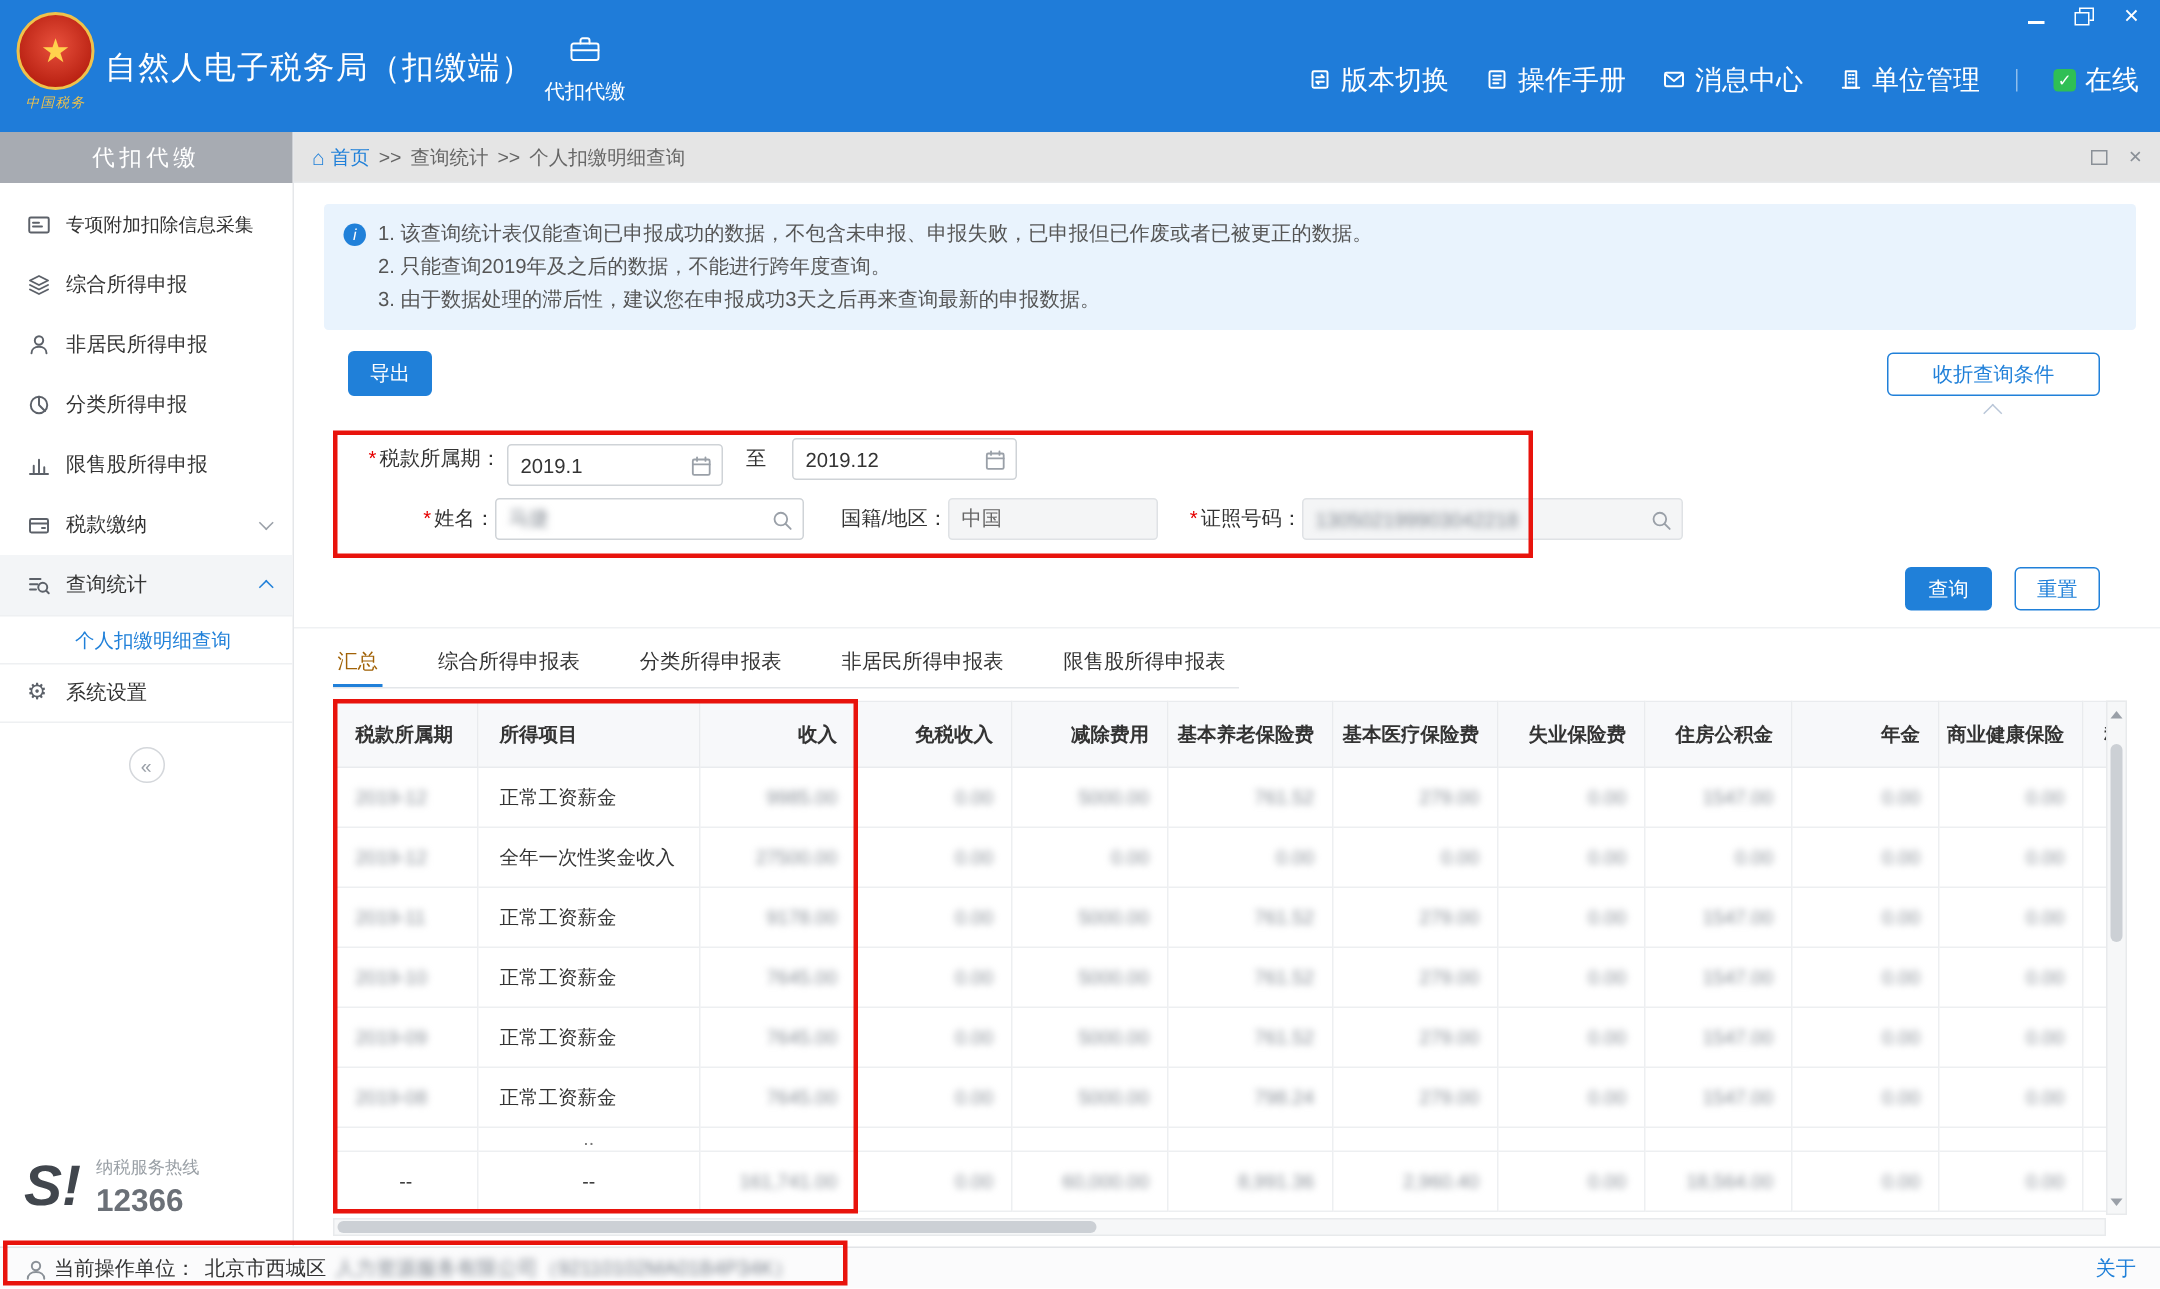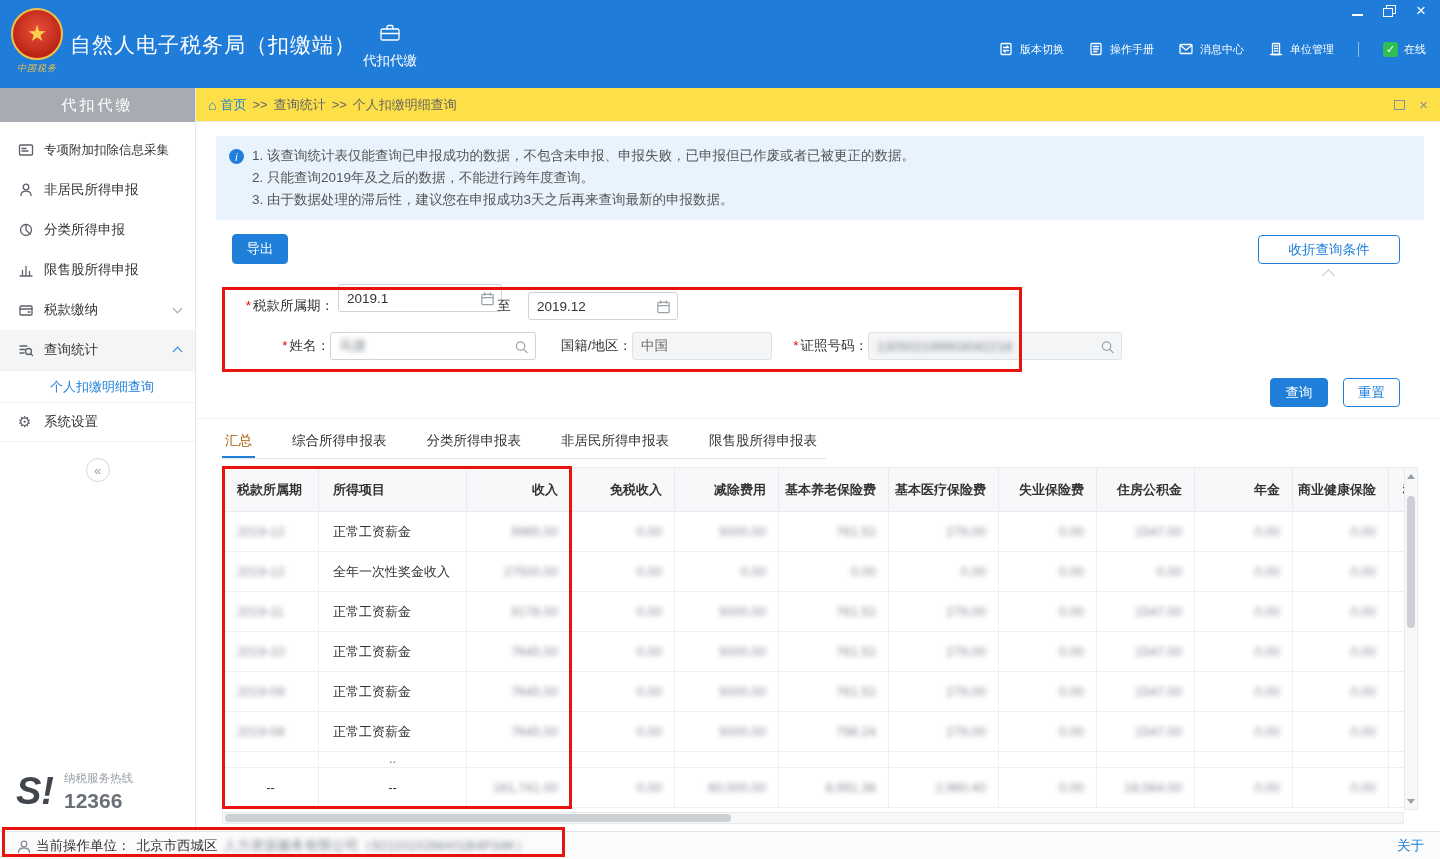--- a/index.html
+++ b/index.html
@@ -19,21 +19,21 @@
   .emblem { position:absolute; left:8px; top:8px; width:58px; text-align:center; }
   .emblem-circle { width:52px; height:52px; border-radius:50%; margin:0 auto; border:2px solid #f0c24a;
     background:radial-gradient(circle at 50% 42%, #e8503c 0%, #b92112 75%); display:flex; align-items:center; justify-content:center; }
   .emblem-star::after { content:"★"; color:#ffd24d; font-size:22px; }
   .emblem-script { font-size:9px; color:#f0c24a; font-style:italic; margin-top:2px; letter-spacing:1px; }
   .app-title { position:absolute; left:70px; top:31px; font-size:21px; letter-spacing:1px; }
   .module-tab { position:absolute; left:348px; top:12px; width:84px; height:66px; display:flex; flex-direction:column;
     align-items:center; justify-content:center; gap:7px; cursor:pointer; }
   .module-tab svg { width:24px; height:24px; }
   .module-tab .mt-label { font-size:13.5px; }
-  .header-nav { position:absolute; right:14px; top:41px; display:flex; align-items:center; gap:24px; font-size:11px; }
+  .header-nav { position:absolute; right:14px; top:41px; display:flex; align-items:center; gap:24px; font-size:18px; }
   .hn-item { display:flex; align-items:center; gap:6px; cursor:pointer; }
   .hn-sep { width:1px; height:15px; background:rgba(255,255,255,.5); }
   .online-check { width:15px; height:15px; border-radius:3px; background:#2fbf55; display:flex; align-items:center; justify-content:center; }
   .online-check::after { content:"✓"; color:#fff; font-size:11px; }
 
   
   .sidebar { position:absolute; left:0; top:88px; width:196px; height:743px; background:#fff; border-right:1px solid #e5e7ea; }
   .sb-header { height:34px; background:#a7abb2; color:#fff; display:flex; align-items:center; justify-content:center; font-size:15px; letter-spacing:3px; }
   .sb-menu { padding-top:8px; }
   .sb-item { height:40px; display:flex; align-items:center; gap:10px; padding:0 14px 0 18px; font-size:13.5px; color:#333; cursor:pointer; }
@@ -49,21 +49,21 @@
   .collapse-pill { width:24px; height:24px; border:1px solid #d4d7db; border-radius:50%; color:#9aa0a8;
     display:flex; align-items:center; justify-content:center; margin:16px auto 0; cursor:pointer; }
   .collapse-pill::after { content:"«"; font-size:13px; }
   .hotline { position:absolute; left:16px; bottom:18px; display:flex; align-items:center; gap:10px; }
   .hotline-logo::after { content:"S!"; font-size:38px; font-weight:bold; font-style:italic; color:#41464d; }
   .hotline-col { display:flex; flex-direction:column; gap:3px; }
   .hotline-label { font-size:11.5px; color:#9aa0a6; }
   .hotline-number { font-size:21px; font-weight:bold; color:#6b7077; }
 
   
-  .breadcrumb { position:absolute; left:196px; top:88px; width:1244px; height:34px; background:#fde047; border-bottom:1px solid #e8eaec;
+  .breadcrumb { position:absolute; left:196px; top:88px; width:1244px; height:34px; background:#e5e5e5; border-bottom:1px solid #e8eaec;
     display:flex; align-items:center; padding:0 12px; gap:6px; font-size:13px; color:#666; }
   .bc-home { color:#2080d9; display:flex; align-items:center; gap:4px; cursor:pointer; }
   .home-ico::after { content:"⌂"; font-size:14px; }
   .panel-controls { margin-left:auto; display:flex; gap:14px; align-items:center; color:#8a9097; }
   .pc-restore { width:11px; height:10px; border:1px solid #8a9097; cursor:pointer; }
   .pc-close { cursor:pointer; } .pc-close::after { content:"×"; font-size:15px; }
 
   
   .content { position:absolute; left:196px; top:122px; width:1244px; height:709px; background:#fff; }
   .notice { position:absolute; left:20px; top:14px; width:1208px; height:84px; background:#e9f3fd; border-radius:3px;
@@ -83,21 +83,21 @@
   #reset-btn { left:1147px; top:256px; width:57px; height:29px; }
   .section-divider { position:absolute; left:0; top:296px; width:1244px; border-top:1px solid #eff1f3; }
 
   .lbl { position:absolute; height:28px; line-height:28px; font-size:13.5px; color:#333; text-align:right; white-space:nowrap; }
   .star { color:#e60000; margin-right:2px; }
   .input { position:absolute; height:28px; border:1px solid #cfd3d7; border-radius:3px; background:#fff; font-size:13.5px; color:#333;
     display:flex; align-items:center; padding:0 26px 0 8px; cursor:text; }
   .input.gray { background:#f4f5f6; border-color:#dfe2e5; color:#666; }
   .in-ico { position:absolute; right:6px; width:15px; height:15px; color:#9aa0a8; display:flex; cursor:pointer; }
   .blur { filter:blur(2.5px); color:#7e858e; }
-  #period-from { left:142px; top:162px; width:164px; } #lbl-period { left:22px; top:170px; width:116px; }
+  #period-from { left:142px; top:174px; width:144px; } #lbl-period { left:22px; top:170px; width:116px; }
   #lbl-to { left:296px; top:170px; width:24px; text-align:center; }
   #period-to { left:332px; top:170px; width:150px; }
   #lbl-name { left:64px; top:210px; width:70px; } #name-input { left:134px; top:210px; width:206px; }
   #lbl-nat { left:356px; top:210px; width:80px; } #nat-input { left:436px; top:210px; width:140px; }
   #lbl-id { left:584px; top:210px; width:88px; } #id-input { left:672px; top:210px; width:254px; }
 
   .tabs { position:absolute; left:26px; top:304px; height:33px; display:flex; border-bottom:1px solid #e3e6e9; }
   .tab { padding:0 3px; margin-right:34px; display:flex; align-items:center; font-size:13.5px; color:#333; cursor:pointer; border-bottom:2px solid transparent; }
   .tab:last-child { margin-right:6px; }
   .tab.active { color:#a16207; border-bottom-color:#2080d9; }
@@ -204,20 +204,30 @@
     <div class="sb-menu">
 
       <div class="sb-item small">
         <span class="sb-ico">
             <svg class="ic" viewBox="0 0 16 16">
               <rect x="1.5" y="3" width="13" height="10" rx="1"></rect>
               <path d="M4 6.5h4M4 9h6"></path>
             </svg>
           </span>
         <span class="sb-label">专项附加扣除信息采集</span>
+      </div>
+      <div class="sb-item">
+        <span class="sb-ico">
+            <svg class="ic" viewBox="0 0 16 16">
+              <path d="M8 2l6 3-6 3-6-3z"></path>
+              <path d="M2 8l6 3 6-3"></path>
+              <path d="M2 11l6 3 6-3"></path>
+            </svg>
+          </span>
+        <span class="sb-label">综合所得申报</span>
       </div>
       <div class="sb-item">
         <span class="sb-ico">
             <svg class="ic" viewBox="0 0 16 16">
               <circle cx="8" cy="5" r="2.8"></circle>
               <path d="M3 13.5c0-2.8 2.2-4.3 5-4.3s5 1.5 5 4.3"></path>
             </svg>
           </span>
         <span class="sb-label">非居民所得申报</span>
       </div>

